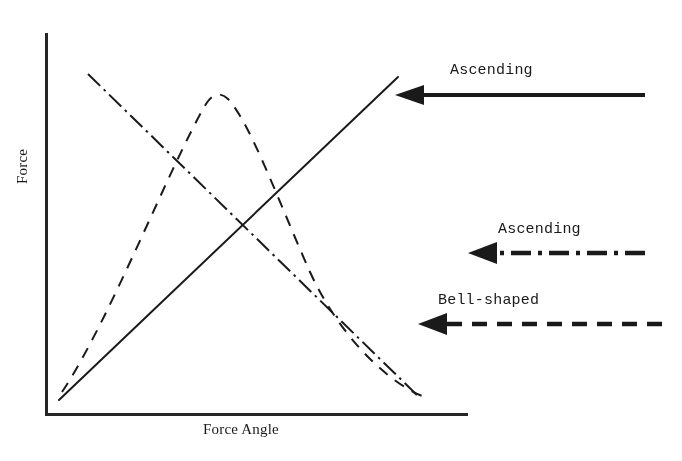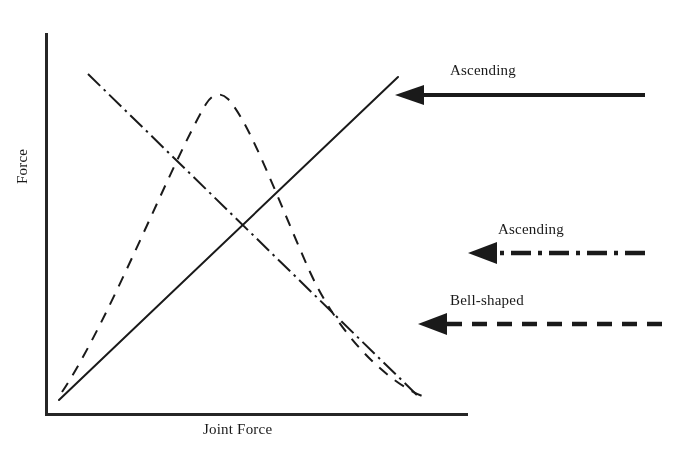--- a/index.html
+++ b/index.html
@@ -36,28 +36,28 @@
     transform: rotate(-90deg);
     transform-origin: left top;
   }
   #x-axis-label {
     left: 203px;
     top: 421px;
   }
   .legend-label {
     position: absolute;
     color: #1a1a1a;
-    font-family: Liberation Serif, serif;
+    font-family: Liberation Mono, monospace;
     font-size: 15px;
     white-space: nowrap;
     letter-spacing: 0.2px;
   }
   #legend-label-0 { left: 450px; top: 62px; }
   #legend-label-1 { left: 498px; top: 221px; }
-  #legend-label-2 { left: 450px; top: 292px; }
+  #legend-label-2 { left: 438px; top: 292px; }
 </style>
 </head>
 <body>
 
 <div id="figure">
 
   <svg id="plot-svg" viewBox="0 0 682 461" xmlns="http://www.w3.org/2000/svg">
 
     <g>
       <line x1="46.5" y1="33" x2="46.5" y2="414.5" stroke="#262626" stroke-width="3" stroke-linecap="butt"></line>
@@ -84,21 +84,21 @@
     </g>
 
     <g>
       <line x1="662" y1="324" x2="442" y2="324" stroke="#1a1a1a" stroke-width="4.5" stroke-dasharray="15 10" stroke-linecap="butt"></line>
       <polygon points="418,324 447,313 447,335" fill="#1a1a1a"></polygon>
     </g>
   </svg>
 
   <div class="axis-label" id="y-axis-label">Force</div>
 
-  <div class="axis-label" id="x-axis-label">Joint Force</div>
+  <div class="axis-label" id="x-axis-label">Force Angle</div>
 
   <div class="legend-label" id="legend-label-0">Ascending</div>
 
   <div class="legend-label" id="legend-label-1">Ascending</div>
 
   <div class="legend-label" id="legend-label-2">Bell-shaped</div>
 
 </div>
 
 </body></html>

